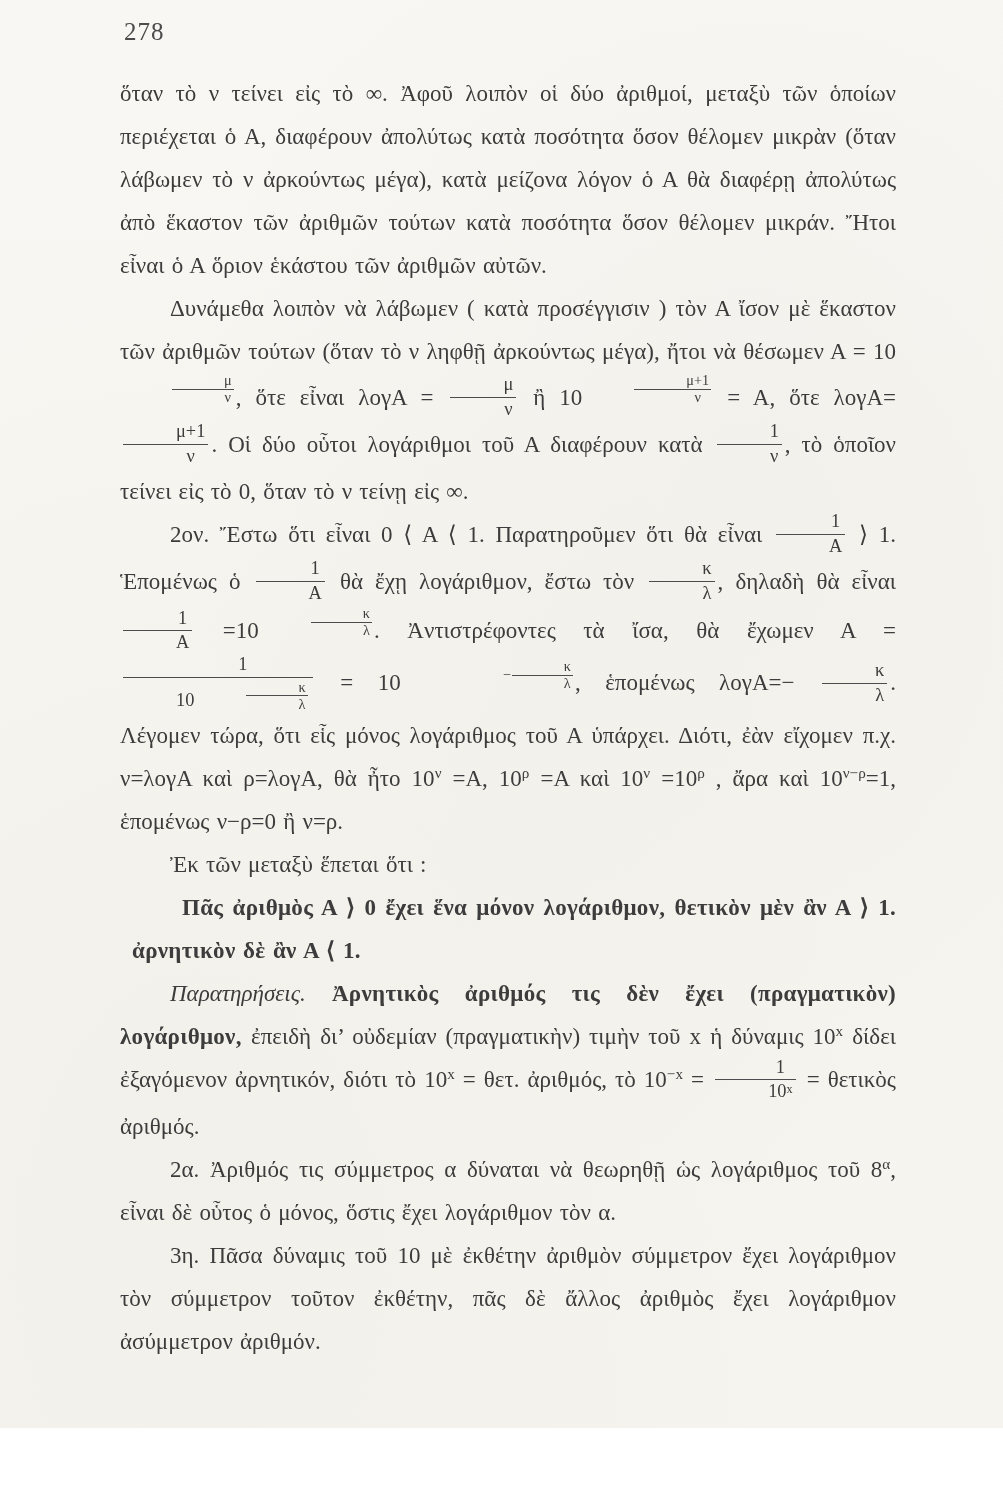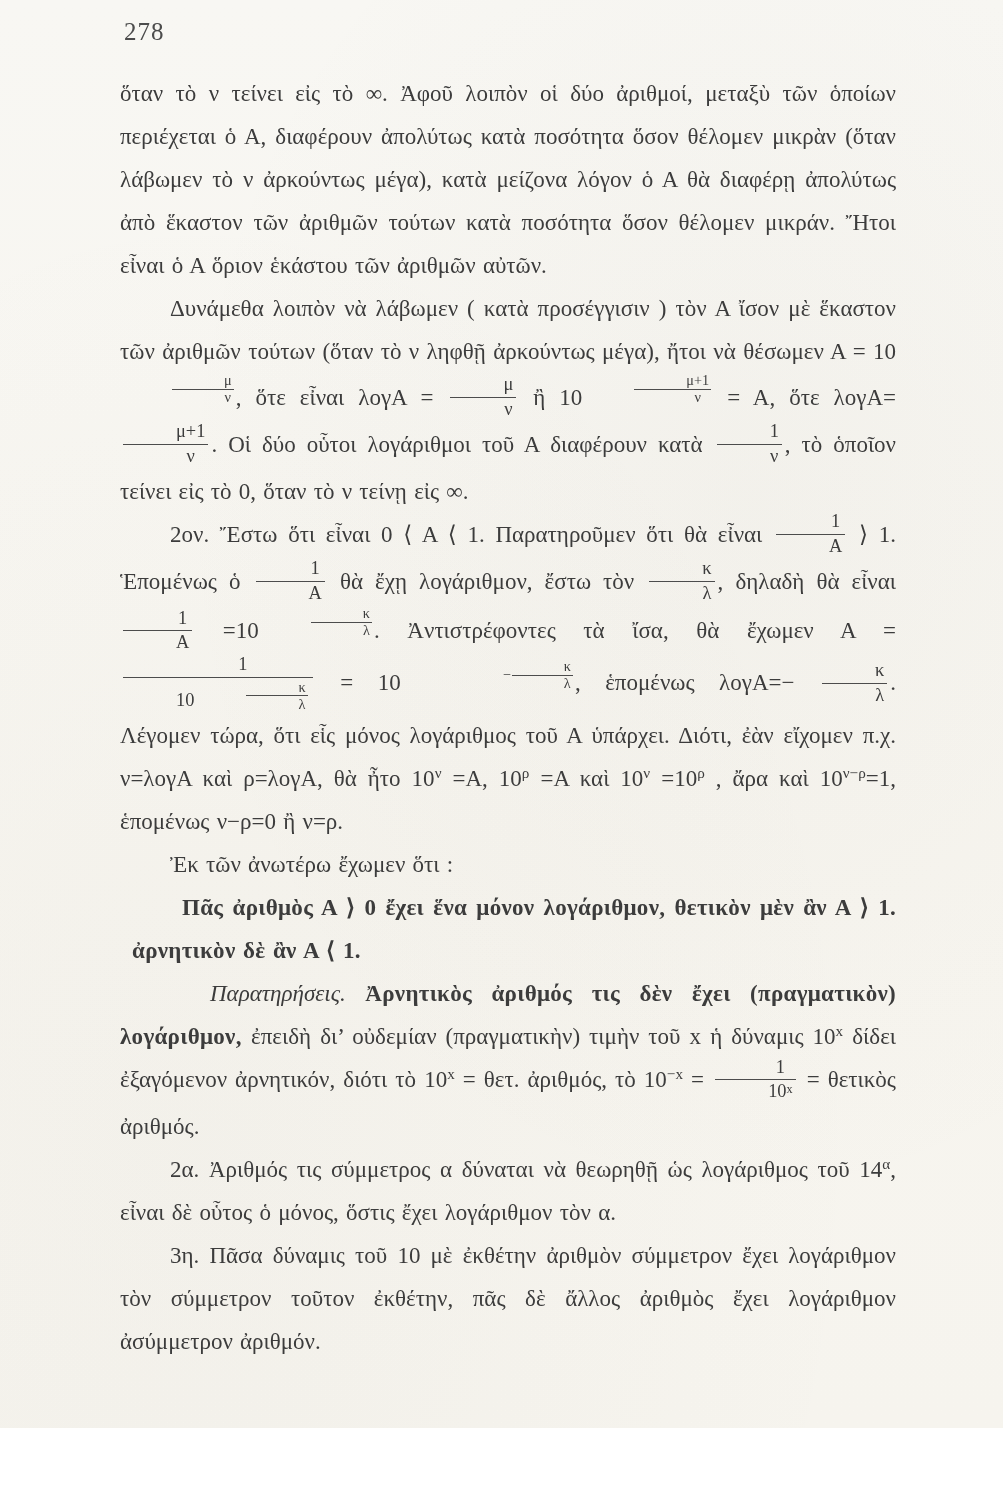--- a/index.html
+++ b/index.html
@@ -20,21 +20,21 @@
     font-size:25px; color:#4c4c4c; letter-spacing:1px;
   }
   .textblock {
     position:absolute; left:120px; top:72px; width:776px;
     font-size:23px; line-height:43px;
     text-align:justify; word-spacing:1.5px;
   }
   p { margin:0; padding:0; }
   p.ind { text-indent:50px; }
   .bold-para { font-weight:bold; letter-spacing:0.3px;margin-left:12px; }
-  .it { font-style:italic;margin-left:40px; }
+  .it { font-style:italic; }
   b { letter-spacing:0.3px; }
 
   
   .fr {
     display:inline-block; vertical-align:middle;
     text-align:center; font-size:0.8em; line-height:1.18;
     margin:0 3px; transform:translateY(-2px);
   }
   .fr .n { display:block; border-bottom:1.5px solid #4c4c4c; padding:0 3px 1px; }
   .fr .d { display:block; padding:1px 3px 0; }
@@ -63,24 +63,24 @@
   <div class="pagenum">278</div>
 
   <div class="textblock">
 
     <p><span>ὅταν τὸ ν τείνει εἰς τὸ ∞. Ἀφοῦ λοιπὸν οἱ δύο ἀριθμοί, μεταξὺ τῶν ὁποίων περιέχεται ὁ Α, διαφέρουν ἀπολύτως κατὰ ποσότητα ὅσον θέλομεν μικρὰν (ὅταν λάβωμεν τὸ ν ἀρκούντως μέγα), κατὰ μείζονα λόγον ὁ Α θὰ διαφέρῃ ἀπολύτως ἀπὸ ἕκαστον τῶν ἀριθμῶν τούτων κατὰ ποσότητα ὅσον θέλομεν μικράν. Ἤτοι εἶναι ὁ Α ὅριον ἑκάστου τῶν ἀριθμῶν αὐτῶν.</span></p>
 
     <p class="ind"><span>Δυνάμεθα λοιπὸν νὰ λάβωμεν ( κατὰ προσέγγισιν ) τὸν Α ἴσον μὲ ἕκαστον τῶν ἀριθμῶν τούτων (ὅταν τὸ ν ληφθῇ ἀρκούντως μέγα), ἤτοι νὰ θέσωμεν Α = 10</span><span class="eg"><span class="stk"><span class="n">μ</span><span class="d">ν</span></span></span><span>, ὅτε εἶναι λογΑ = </span><span class="fr"><span class="n">μ</span><span class="d">ν</span></span><span> ἢ 10</span><span class="eg"><span class="stk"><span class="n">μ+1</span><span class="d">ν</span></span></span><span> = Α, ὅτε λογΑ= </span><span class="fr"><span class="n">μ+1</span><span class="d">ν</span></span><span>. Οἱ δύο οὗτοι λογάριθμοι τοῦ Α διαφέρουν κατὰ </span><span class="fr"><span class="n">1</span><span class="d">ν</span></span><span>, τὸ ὁποῖον τείνει εἰς τὸ 0, ὅταν τὸ ν τείνῃ εἰς ∞.</span></p>
 
     <p class="ind"><span>2ον. Ἔστω ὅτι εἶναι 0 ⟨ Α ⟨ 1. Παρατηροῦμεν ὅτι θὰ εἶναι </span><span class="fr"><span class="n">1</span><span class="d">Α</span></span><span> ⟩ 1. Ἑπομένως ὁ </span><span class="fr"><span class="n">1</span><span class="d">Α</span></span><span> θὰ ἔχῃ λογάριθμον, ἔστω τὸν </span><span class="fr"><span class="n">κ</span><span class="d">λ</span></span><span>, δηλαδὴ θὰ εἶναι </span><span class="fr"><span class="n">1</span><span class="d">Α</span></span><span> =10</span><span class="eg"><span class="stk"><span class="n">κ</span><span class="d">λ</span></span></span><span>. Ἀντιστρέφοντες τὰ ἴσα, θὰ ἔχωμεν Α = </span><span class="fr"><span class="n">1</span><span class="d"><span>10</span><span class="eg"><span class="stk"><span class="n">κ</span><span class="d">λ</span></span></span></span></span><span> = 10</span><span class="eg"><span class="sign">−</span><span class="stk"><span class="n">κ</span><span class="d">λ</span></span></span><span>, ἑπομένως λογΑ=− </span><span class="fr"><span class="n">κ</span><span class="d">λ</span></span><span>. Λέγομεν τώρα, ὅτι εἷς μόνος λογάριθμος τοῦ Α ὑπάρχει. Διότι, ἐὰν εἴχομεν π.χ. ν=λογΑ καὶ ρ=λογΑ, θὰ ἦτο 10</span><sup>ν</sup><span> =Α, 10</span><sup>ρ</sup><span> =Α καὶ 10</span><sup>ν</sup><span> =10</span><sup>ρ</sup><span> , ἄρα καὶ 10</span><sup>ν−ρ</sup><span>=1, ἑπομένως ν−ρ=0 ἢ ν=ρ.</span></p>
 
-    <p class="ind"><span>Ἐκ τῶν ἀνωτέρω ἔχωμεν ὅτι :</span></p>
+    <p class="ind"><span>Ἐκ τῶν μεταξὺ ἕπεται ὅτι :</span></p>
 
     <p class="ind bold-para"><span>Πᾶς ἀριθμὸς Α ⟩ 0 ἔχει ἕνα μόνον λογάριθμον, θετικὸν μὲν ἂν Α ⟩ 1. ἀρνητικὸν δὲ ἂν Α ⟨ 1.</span></p>
 
     <p class="ind"><span class="it">Παρατηρήσεις.</span><b> Ἀρνητικὸς ἀριθμός τις δὲν ἔχει (πραγματικὸν) λογάριθμον, </b><span>ἐπειδὴ δι’ οὐδεμίαν (πραγματικὴν) τιμὴν τοῦ x ἡ δύναμις 10</span><sup>x</sup><span> δίδει ἐξαγόμενον ἀρνητικόν, διότι τὸ 10</span><sup>x</sup><span> = θετ. ἀριθμός, τὸ 10</span><sup>−x</sup><span> = </span><span class="fr"><span class="n">1</span><span class="d"><span>10</span><sup>x</sup></span></span><span> = θετικὸς ἀριθμός.</span></p>
 
-    <p class="ind"><span>2α. Ἀριθμός τις σύμμετρος α δύναται νὰ θεωρηθῇ ὡς λογάριθμος τοῦ 14</span><sup>α</sup><span>, εἶναι δὲ οὗτος ὁ μόνος, ὅστις ἔχει λογάριθμον τὸν α.</span></p>
+    <p class="ind"><span>2α. Ἀριθμός τις σύμμετρος α δύναται νὰ θεωρηθῇ ὡς λογάριθμος τοῦ 8</span><sup>α</sup><span>, εἶναι δὲ οὗτος ὁ μόνος, ὅστις ἔχει λογάριθμον τὸν α.</span></p>
 
     <p class="ind"><span>3η. Πᾶσα δύναμις τοῦ 10 μὲ ἐκθέτην ἀριθμὸν σύμμετρον ἔχει λογάριθμον τὸν σύμμετρον τοῦτον ἐκθέτην, πᾶς δὲ ἄλλος ἀριθμὸς ἔχει λογάριθμον ἀσύμμετρον ἀριθμόν.</span></p>
 
   </div>
 </div>
 
 </body></html>

